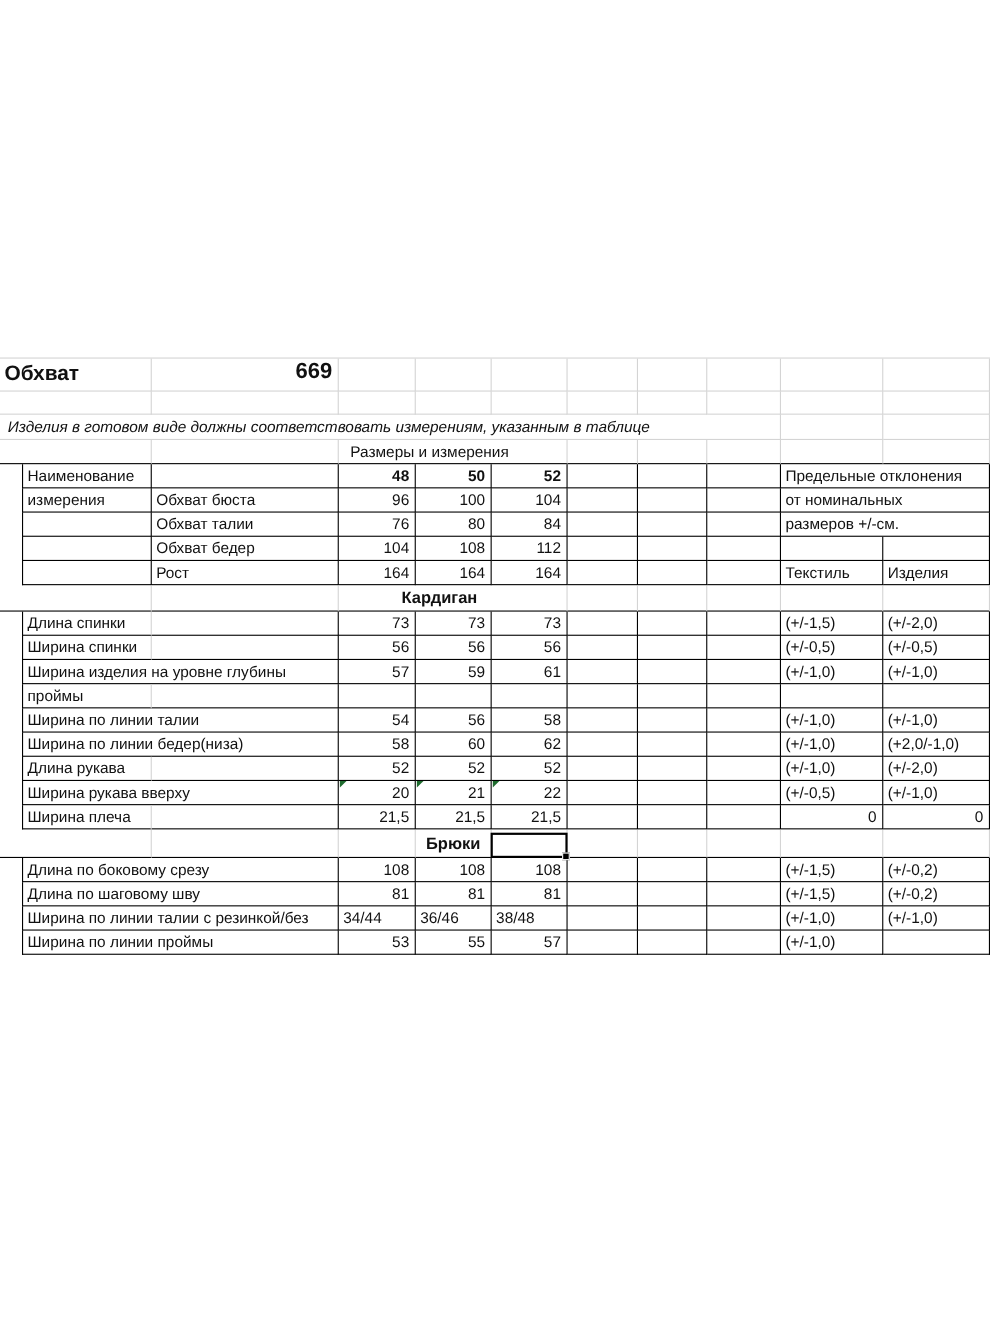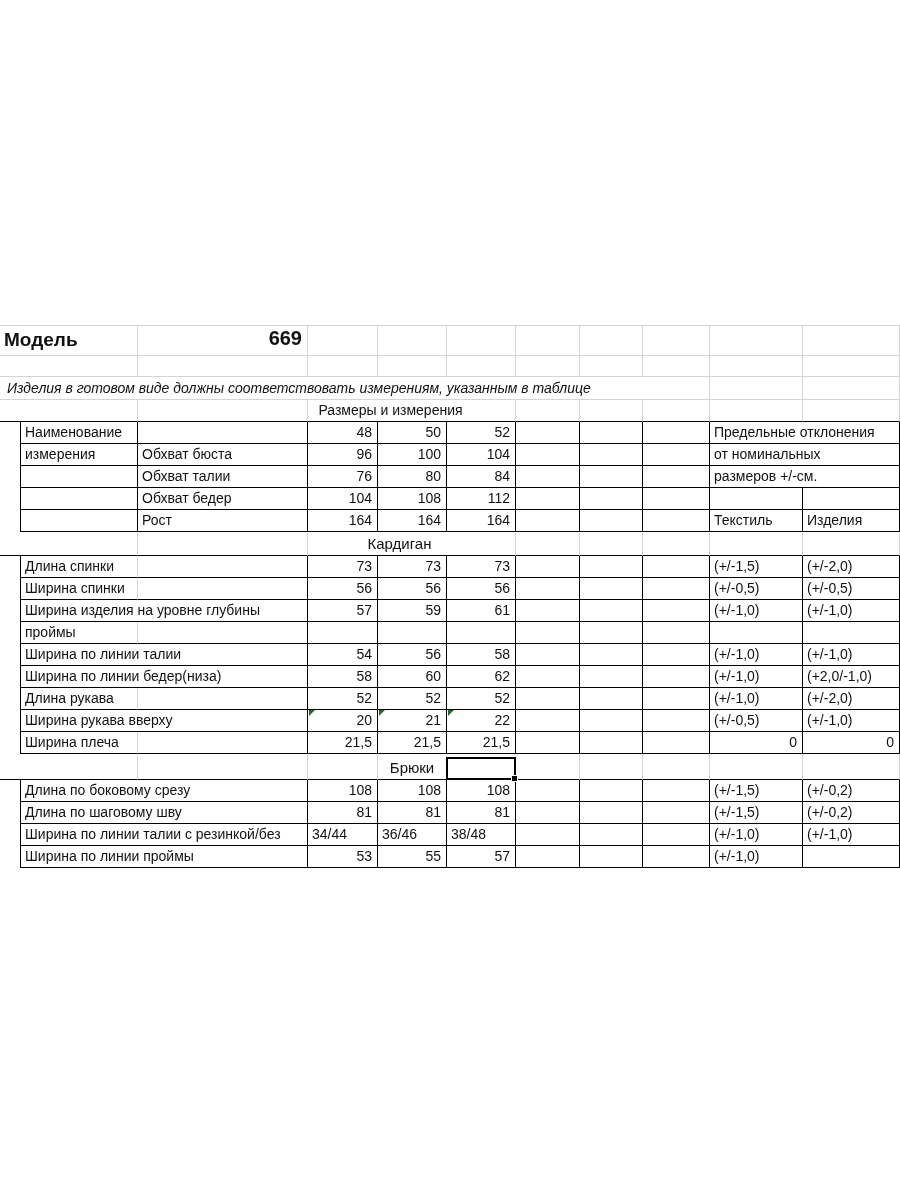--- a/index.html
+++ b/index.html
@@ -21,41 +21,41 @@
     box-sizing:border-box;position:relative;
     border-right:1px solid var(--grid);border-bottom:1px solid var(--grid);
     display:flex;align-items:flex-end;justify-content:flex-start;
     padding:0 4px 3px 4px;white-space:nowrap;overflow:visible;
   }
   .k{border-right-color:#000;border-bottom-color:#000;}
   .kb{border-bottom-color:#000;}
   .kl{border-left:1px solid #000;margin-left:20px;}
   .num{justify-content:flex-end;padding-right:5px;}
   .ctr{justify-content:center;}
-  .bld{font-weight:normal;}
+  .bld{font-weight:bold;}
   .sp2{grid-column:span 2;} .sp3{grid-column:span 3;} .sp8{grid-column:span 8;}
   .model{font-size:19px;font-weight:bold;padding-bottom:4px;}
   .modelnum{font-size:20px;font-weight:bold;padding-bottom:5px;}
   .sizes-title{padding-right:46px;}
   .sec-title{font-size:15px;padding-right:28px;}
   .sec-title2{font-size:15px;}
   .tri{
     position:absolute;top:0;left:1px;width:0;height:0;
     border-top:6px solid #1e6b2e;border-right:6px solid transparent;
   }
   .sel{position:absolute;inset:3px -1px -1px -1px;border:2px solid #000;z-index:3;}
   .handle{position:absolute;right:-4px;bottom:-4px;width:5px;height:5px;background:#000;border:1px solid #fff;}
 </style>
 </head>
 <body>
 
 <div class="sheet">
 
   <div class="tr">
-    <div class="c model">Модель</div>
+    <div class="c model">Обхват</div>
     <div class="c num modelnum">669</div>
     <div class="c"></div><div class="c"></div>
     <div class="c"></div><div class="c"></div>
     <div class="c"></div><div class="c"></div>
     <div class="c"></div><div class="c"></div>
   </div>
 
   <div class="tr">
     <div class="c"></div><div class="c"></div>
     <div class="c"></div><div class="c"></div>

